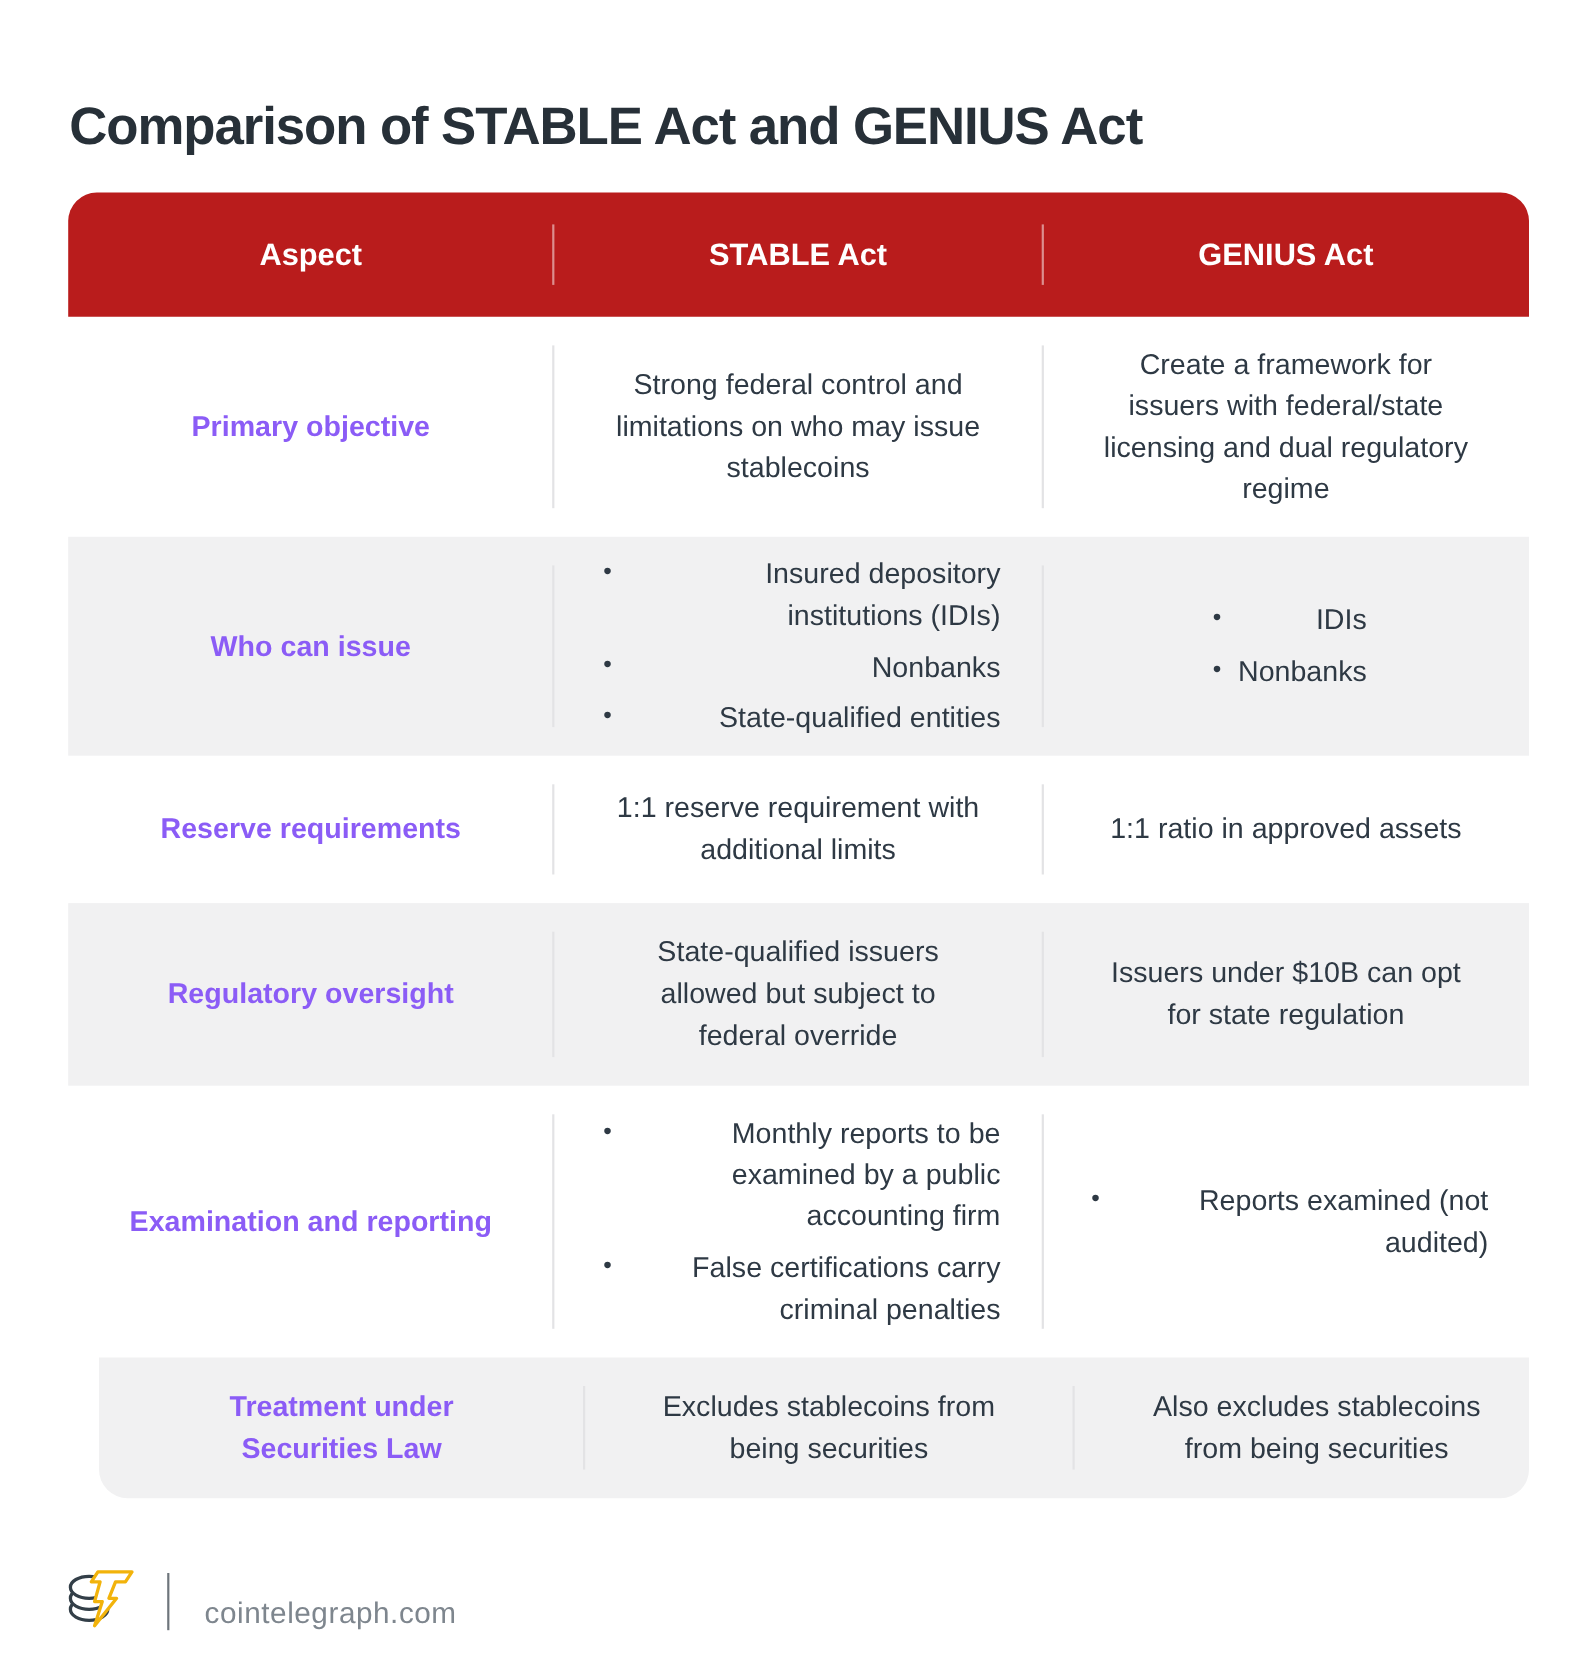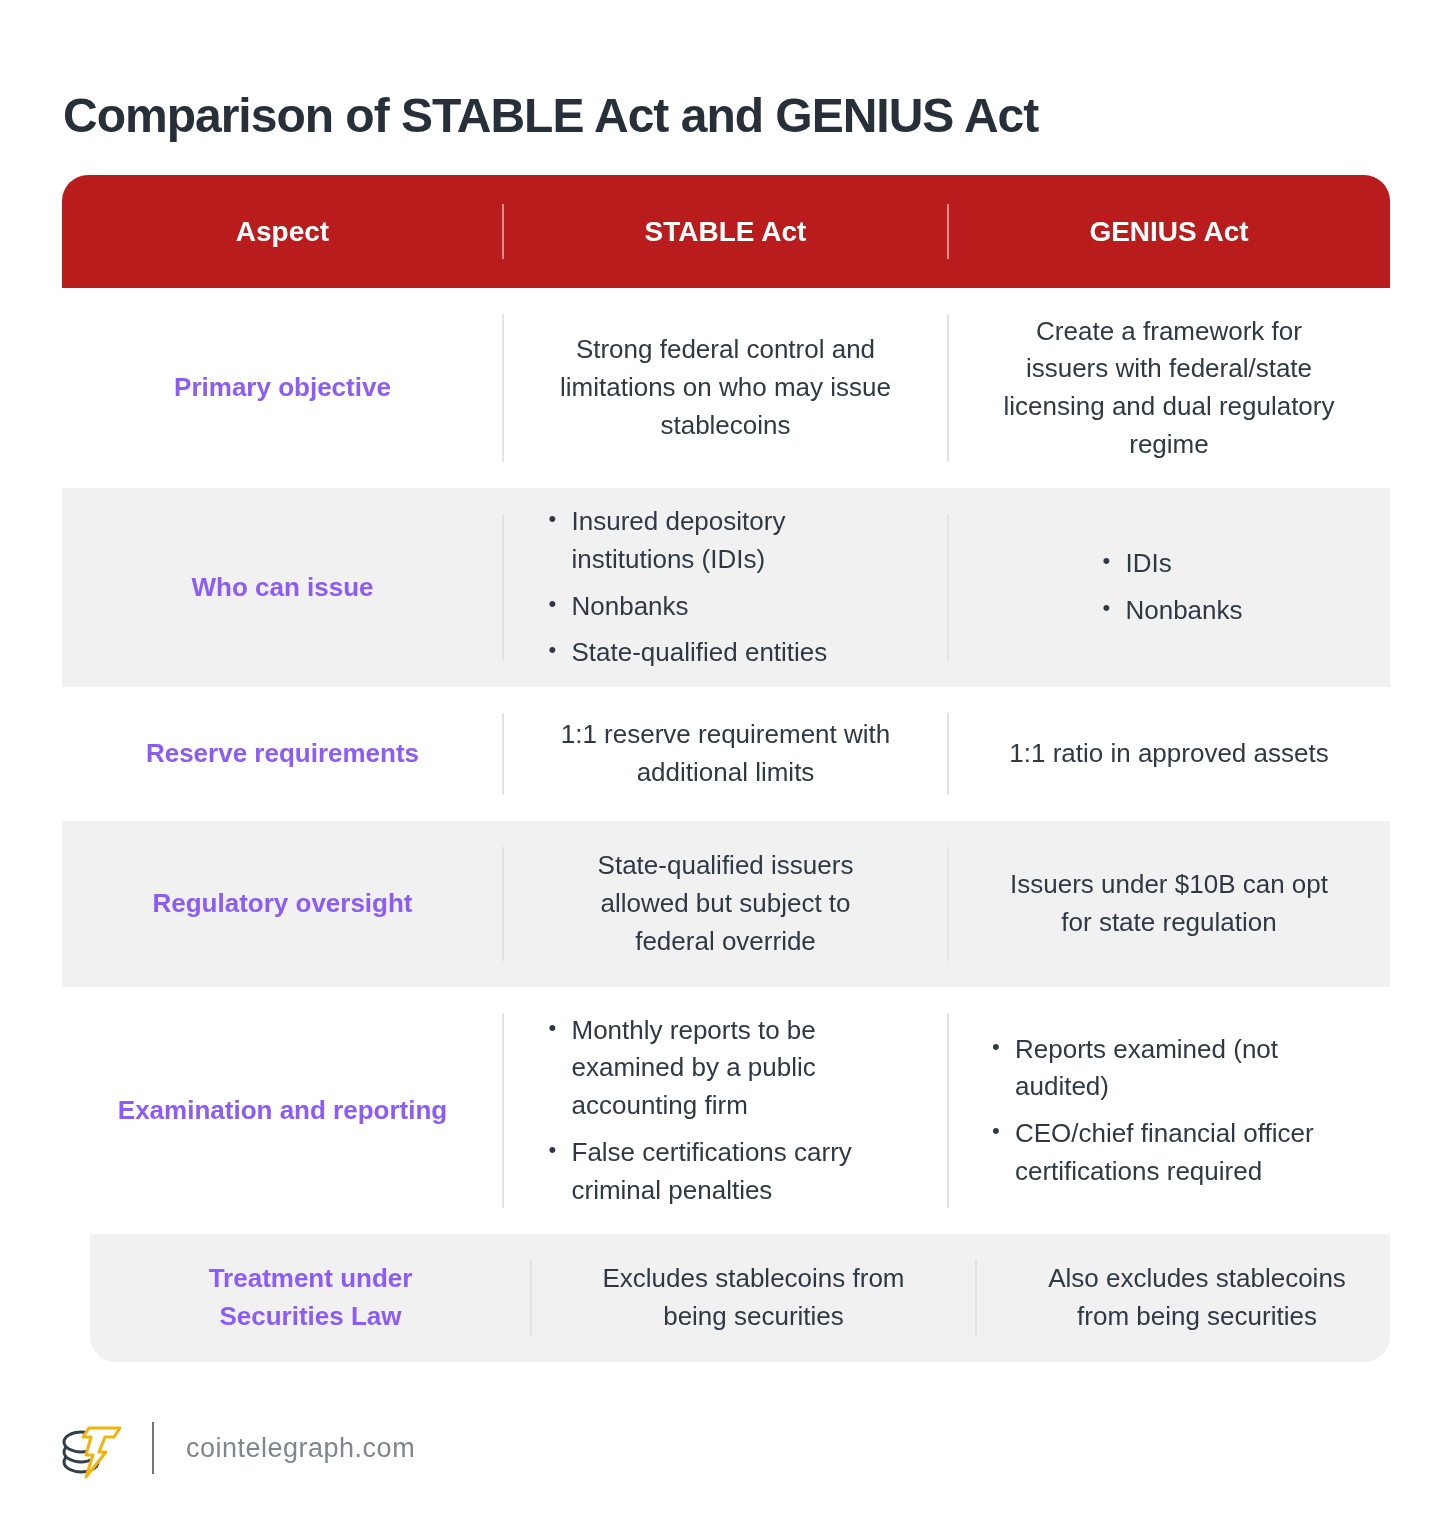--- a/index.html
+++ b/index.html
@@ -57,30 +57,30 @@
   .aspect { font-weight: bold; text-align: center; color: #8b5cf6; }
   .aspect .alabel { max-width: 340px; }
   .aspect .alabel.w220 { max-width: 220px; }
   .text { text-align: center; }
   .text p { margin: 0; max-width: 390px; }
   .text p.w345 { max-width: 345px; }
   .text p.w340 { max-width: 340px; }
   .text p.w330 { max-width: 330px; }
   ul.bullets {
     list-style: none; margin: 0; padding: 0;
-    max-width: 368px; text-align: left;
+    max-width: 368px; text-align: right;
   }
   ul.bullets li { position: relative; padding-left: 30px; margin: 9px 0; }
   ul.bullets li::before {
     content: "\2022"; position: absolute; left: 7px; top: 0;
     font-size: 0.85em; color: #2E3944;
   }
   .footer {
     position: absolute; left: 60px; top: 1414px; height: 68px;
-    display: flex; align-items: center;
+    display: flex; align-items: flex-end;
   }
   .footer .logo { width: 64px; height: 66px; display: block; }
   .footer .fdivider {
     width: 2px; height: 52px; background: #6E757C;
     margin-left: 28px; margin-right: 32px;
   }
   .footer .site { font-size: 27px; color: #7E868E; letter-spacing: 0.5px; }
 </style>
 </head>
 <body>
@@ -155,21 +155,20 @@
       </div>
     <div class="cell c2">
         <ul class="bullets">
           <li>Monthly reports to be examined by a public accounting firm</li>
           <li>False certifications carry criminal penalties</li>
         </ul>
       </div>
     <div class="cell c3">
         <ul class="bullets">
           <li>Reports examined (not audited)</li>
-          <li>CEO/chief financial officer certifications required</li>
         </ul>
       </div>
   </div>
 
   <div class="row r6 shaded">
     <div class="cell c1 aspect">
         <span class="alabel w220">Treatment under Securities Law</span>
       </div>
     <div class="cell c2 text">
         <p class="w345">Excludes stablecoins from being securities</p>

